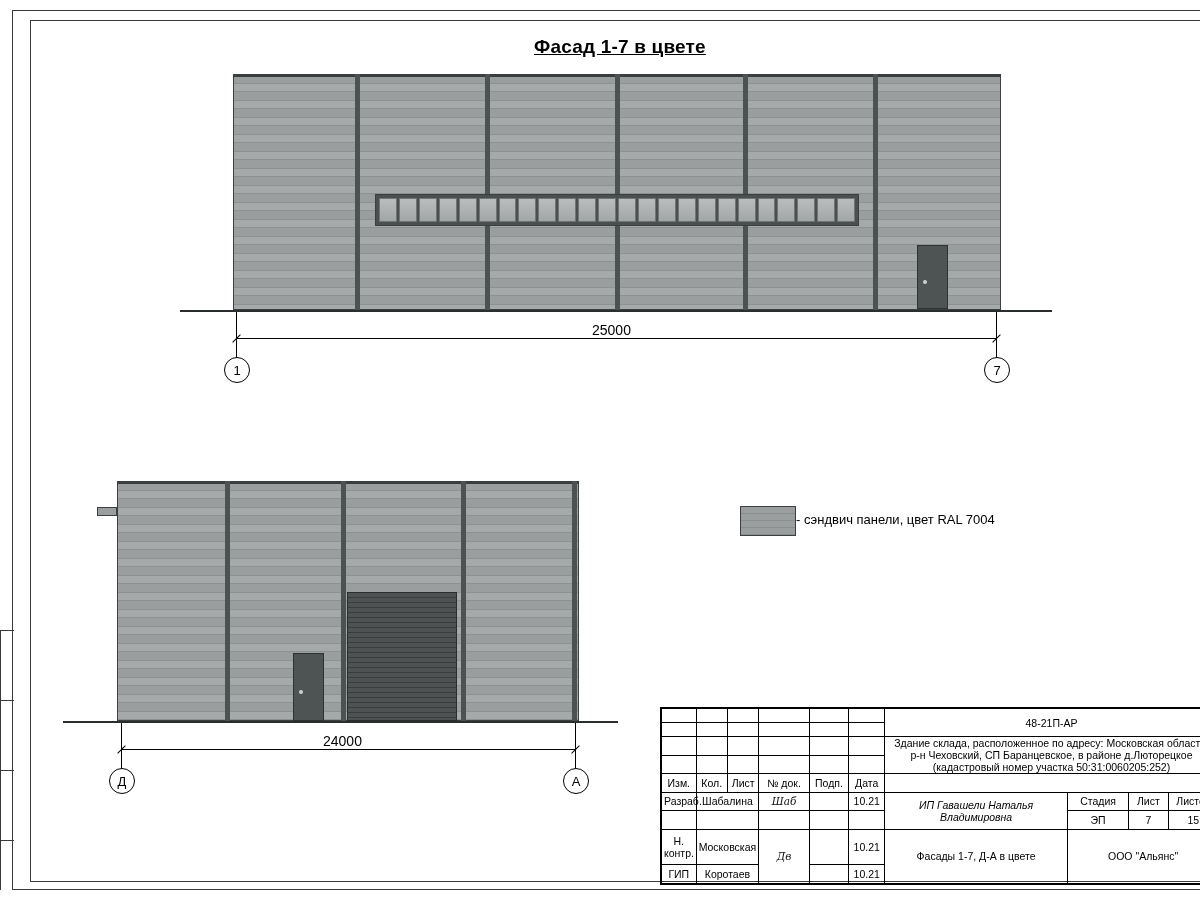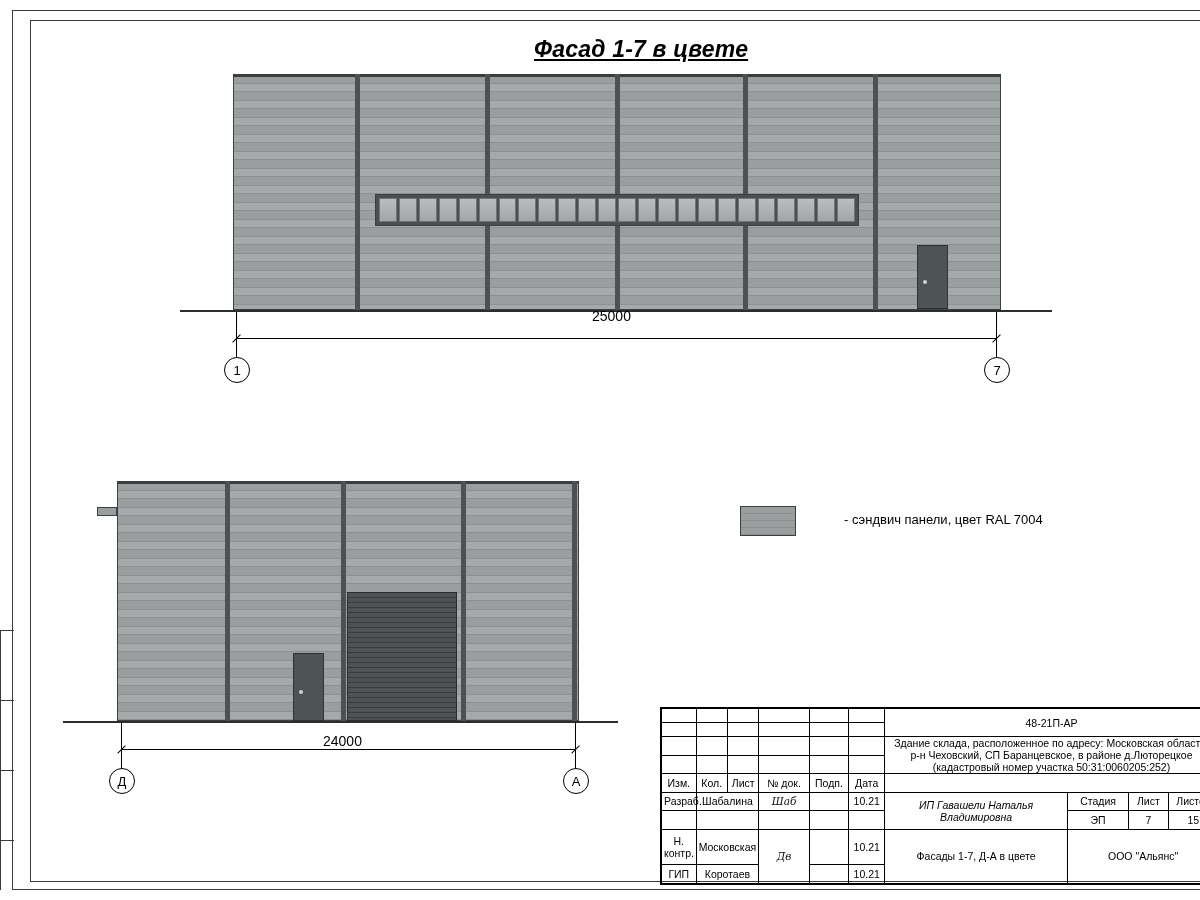--- a/index.html
+++ b/index.html
@@ -34,23 +34,22 @@
     position: absolute;
     left: 30px; top: 20px;
     width: 1215px; height: 862px;
     border: 1px solid #3a3a3a;
     box-sizing: border-box;
   }
 
   
   .dwg-title {
     position: absolute;
-    font-style: italic;
     font-weight: bold;
-    font-size: 23px;
+    font-size: 19px;
     letter-spacing: 0.2px;
     text-decoration: underline;
     white-space: nowrap;
   }
   #title-facade-1-7 { left: 534px; top: 36px; }
   #title-facade-d-a { left: 238px; top: 432px; }
 
   
   .facade1 {
     position: absolute;
@@ -201,21 +200,20 @@
   }
   .sw-panel {
     background:
       repeating-linear-gradient(to bottom,
         #9a9e9e 0px, #9a9e9e 6px,
         #8a8e8e 6px, #8a8e8e 7px);
   }
   .sw-dark { background: #4e5353; }
   .sw-white { background: #ffffff; }
   .legend-text {
-    margin-left: 48px;
     font-size: 13px;
     line-height: 15px;
     position: relative;
     top: 6px;
     white-space: pre-line;
   }
 
   
   .stamp {
     position: absolute;
@@ -316,21 +314,21 @@
     </div>
   </div>
 
   <div class="ground" style="left:180px; top:310px; width:872px;"></div>
 
   <div class="dim-ext" style="left:236px; top:312px; height:58px;"></div>
   <div class="dim-ext" style="left:996px; top:312px; height:58px;"></div>
   <div class="dim-line" style="left:236px; top:338px; width:760px;"></div>
   <div class="dim-tick" style="left:231px; top:338px;"></div>
   <div class="dim-tick" style="left:991px; top:338px;"></div>
-  <div class="dim-text" style="left:592px; top:308px;">25000</div>
+  <div class="dim-text" style="left:592px; top:322px;">25000</div>
   <div class="axis-bubble" style="left:224px; top:357px;">1</div>
   <div class="axis-bubble" style="left:984px; top:357px;">7</div>
 
 
   <div class="facade2">
     <div class="wall"></div>
     <div class="roofline"></div>
     <div class="parapet-tab"></div>
     <div class="seam" style="left:108px;"></div>
     <div class="seam" style="left:224px;"></div>

